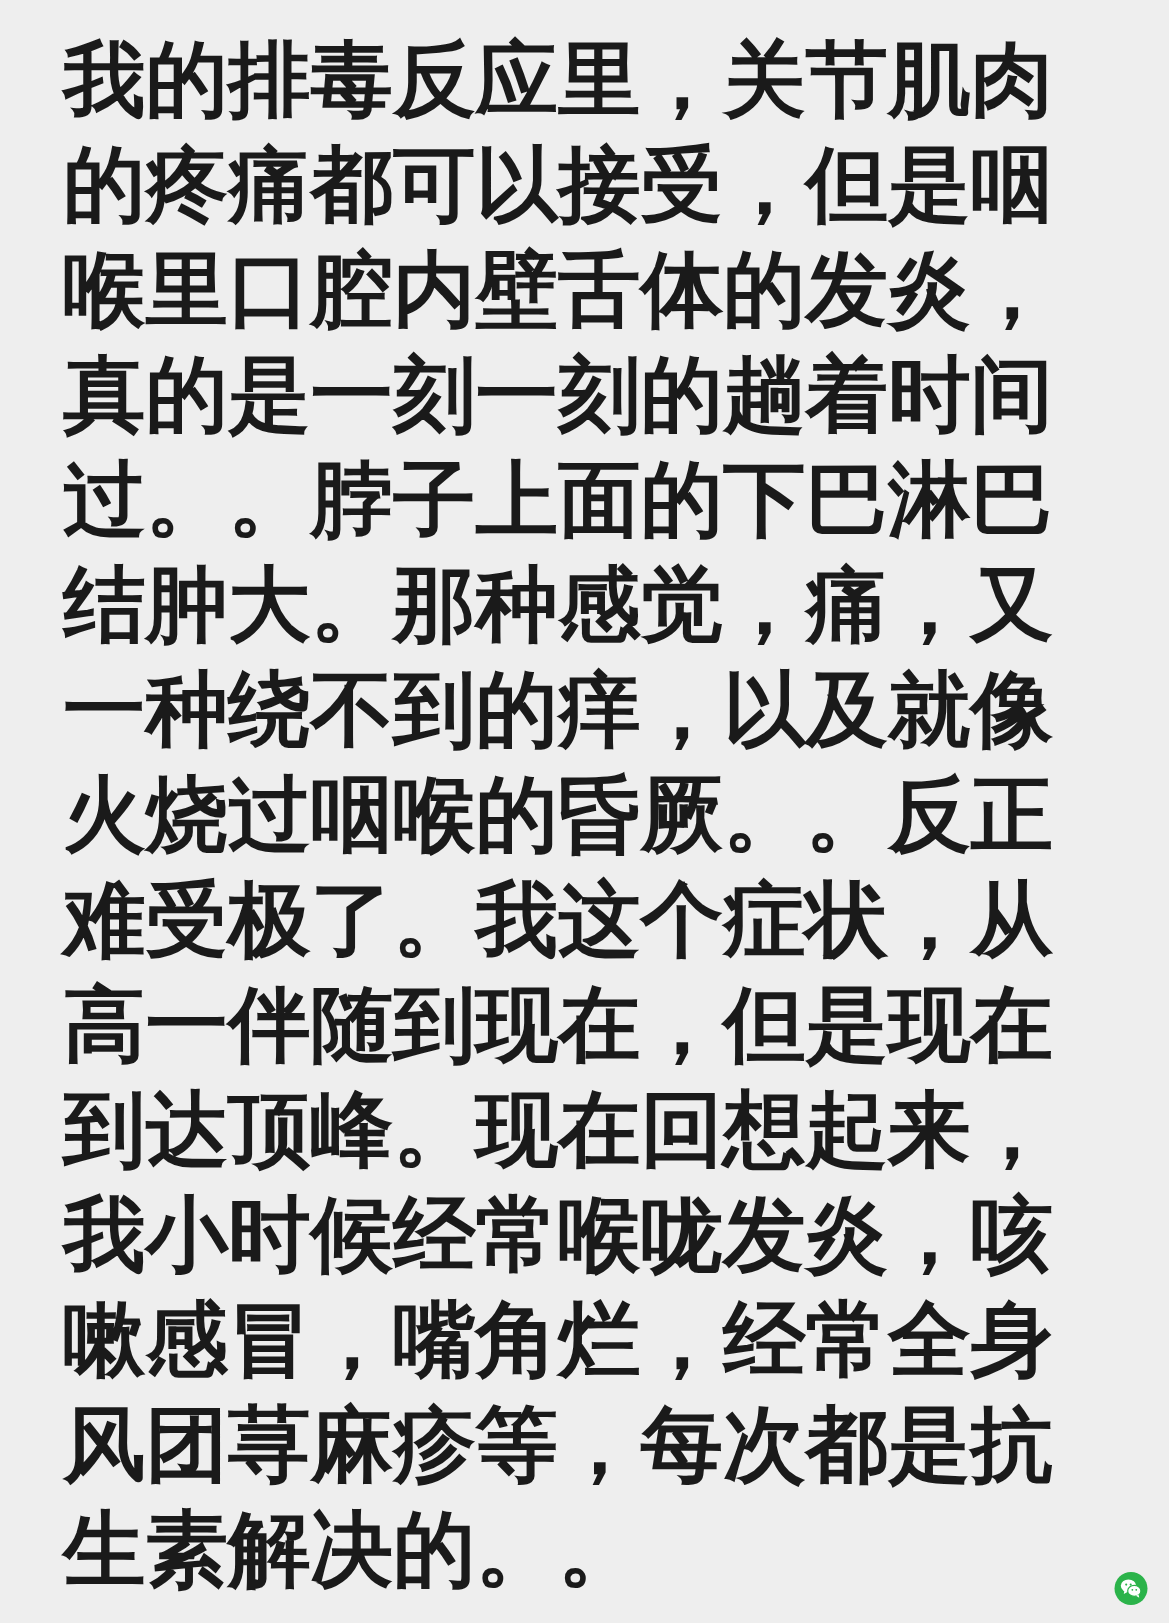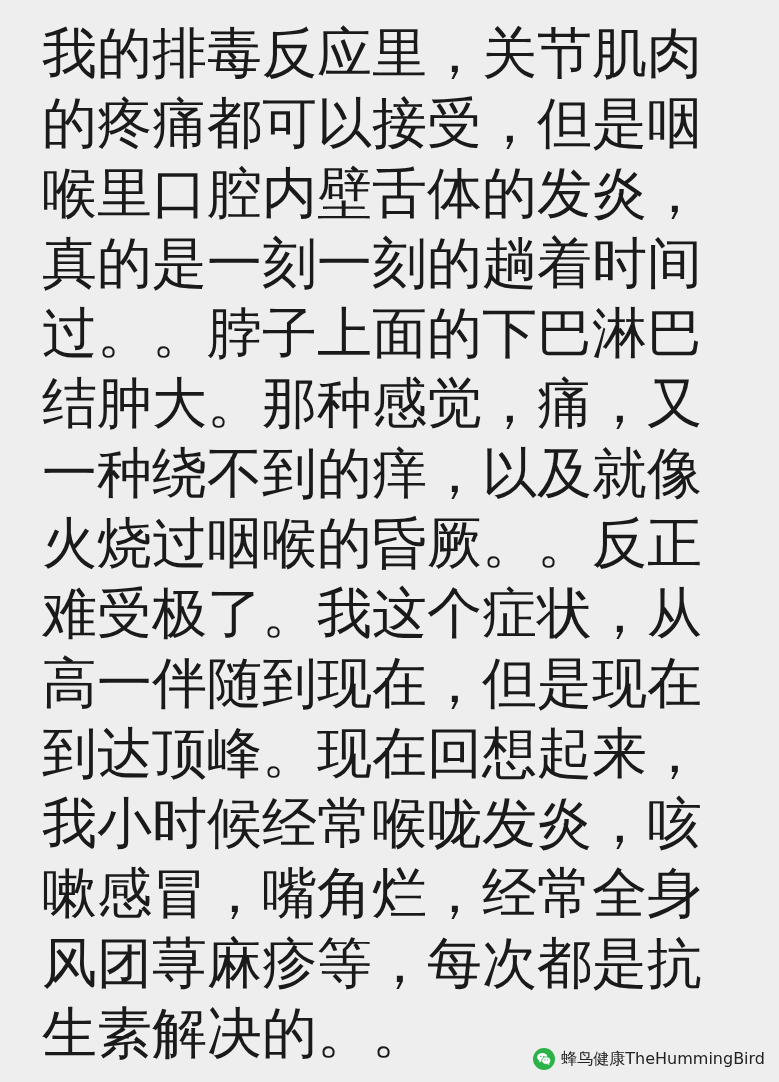--- a/index.html
+++ b/index.html
@@ -23,21 +23,21 @@
   }
   .body-text {
     position: absolute;
     left: 42px;
     top: 18px;
     width: 706px;
     font-size: 55px;
     line-height: 70px;
     letter-spacing: 0px;
     color: #1a1a1a;
-    font-weight: 400;
+    font-weight: 700;
     text-align: left;
     white-space: pre-wrap;
     word-break: break-all;
     font-family: "DejaVu Sans", "Liberation Sans", sans-serif;
   }
   .footer {
     position: absolute;
     right: 14px;
     bottom: 12px;
     display: flex;
@@ -77,16 +77,15 @@
         <ellipse cx="6.3" cy="6.2" rx="5.1" ry="4.2" fill="#ffffff"></ellipse>
         <polygon points="3.6,9.2 3.2,11.6 5.6,10.3" fill="#ffffff"></polygon>
         <ellipse cx="10.2" cy="9.6" rx="4.4" ry="3.7" fill="#ffffff" stroke="#2bb34a" stroke-width="0.8"></ellipse>
         <polygon points="13.0,12.0 13.5,14.1 11.3,12.9" fill="#ffffff"></polygon>
         <circle cx="4.8" cy="5.4" r="0.7" fill="#2bb34a"></circle>
         <circle cx="7.8" cy="5.4" r="0.7" fill="#2bb34a"></circle>
         <circle cx="8.9" cy="8.9" r="0.6" fill="#2bb34a"></circle>
         <circle cx="11.5" cy="8.9" r="0.6" fill="#2bb34a"></circle>
       </svg>
     </span>
-    <span class="footer-label">蜂鸟健康TheHummingBird</span>
   </div>
 
 </div>
 
 </body></html>

